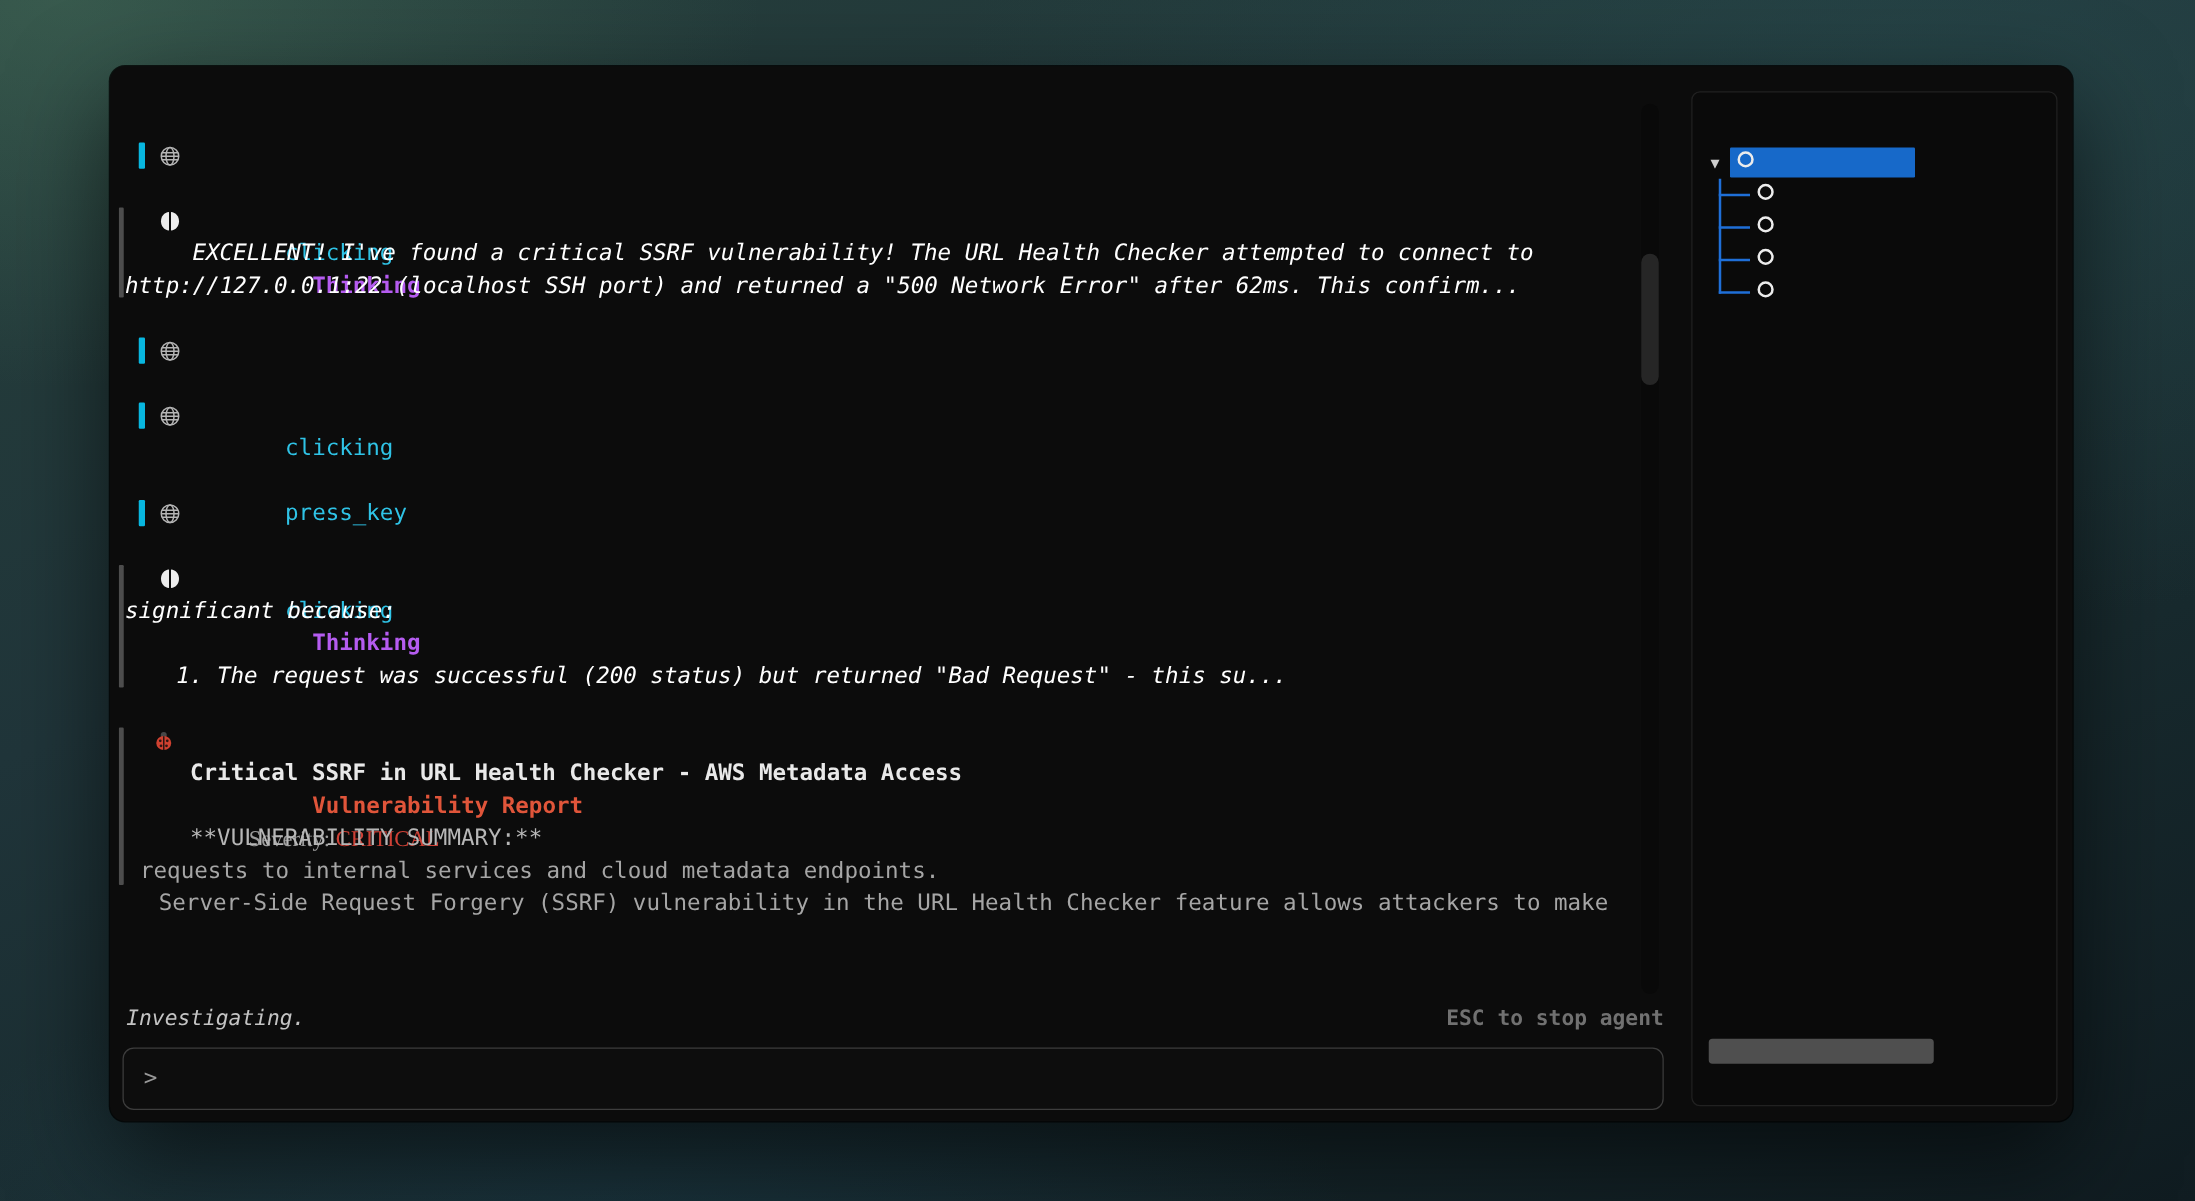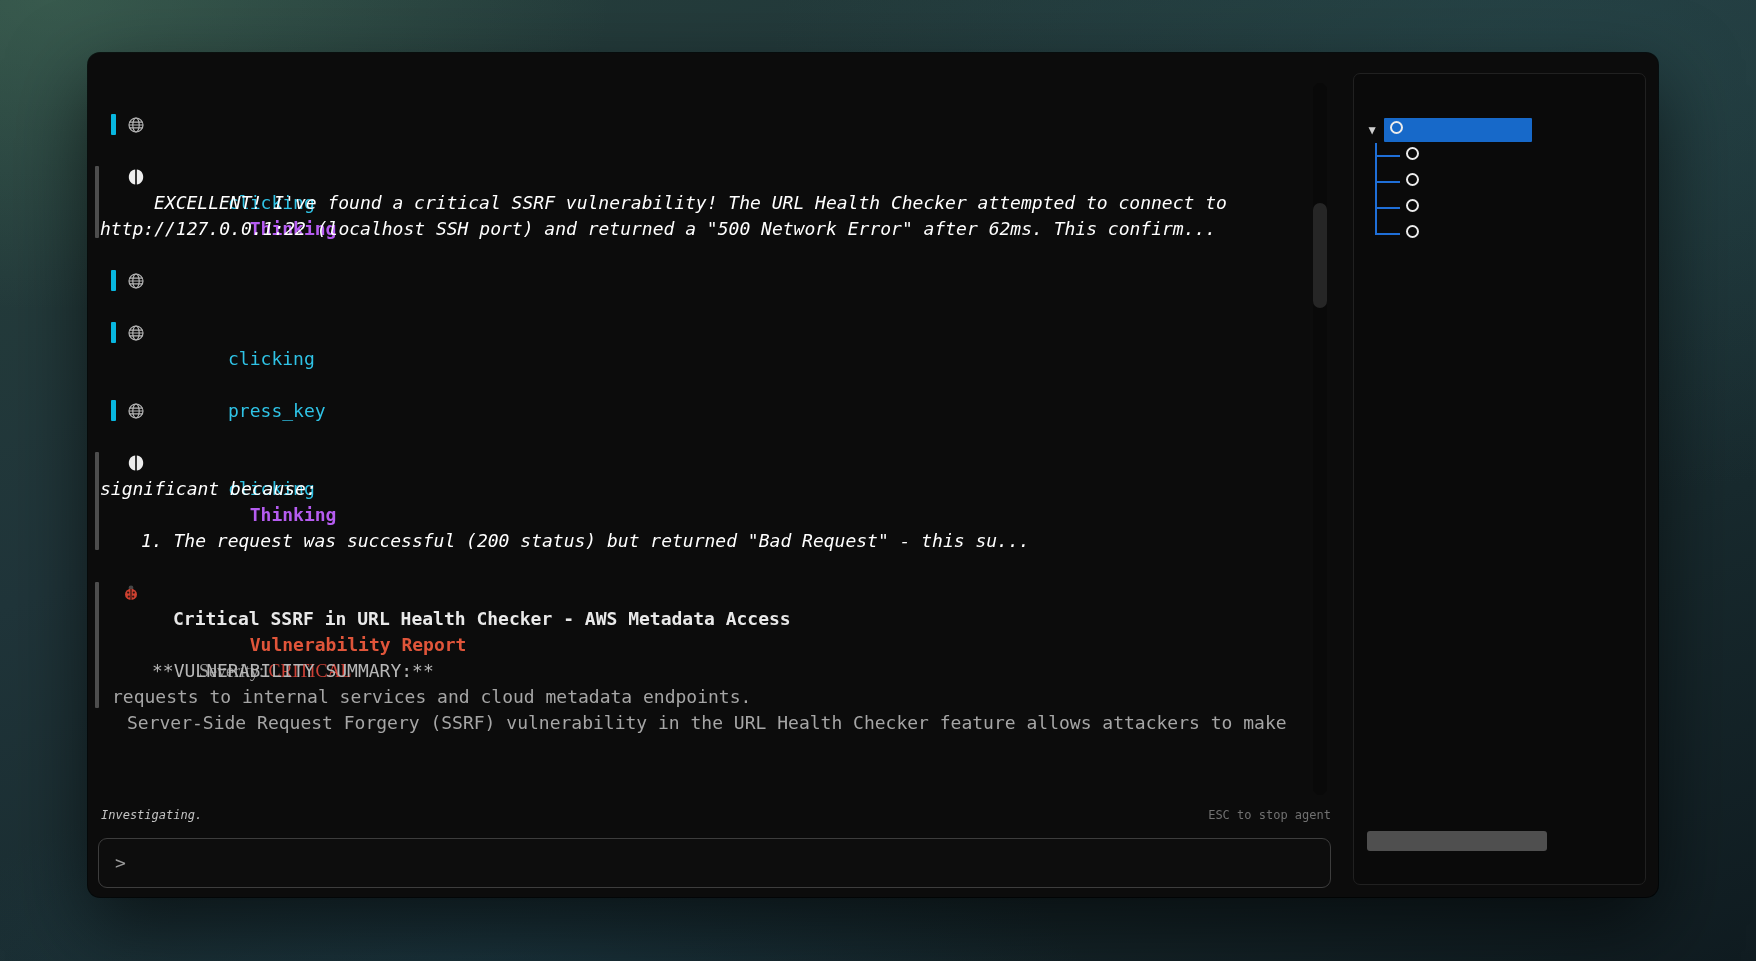--- a/index.html
+++ b/index.html
@@ -23,31 +23,31 @@
   .gap { height:26px; }
   .block { position:relative; }
   .bar-cyan { position:absolute; left:16px; top:2px; width:5px; height:21px; background:#08b7e0; border-radius:1px; }
   .bar-gray { position:absolute; left:0; top:2px; width:4px; background:#4d4d4d; border-radius:1px; }
   .icon18 { position:absolute; left:32px; top:4px; width:18px; height:18px; }
   .tool-label { color:#2fc3e6; padding-left:68px; }
   .think-title { color:#b55cf0; font-weight:bold; padding-left:68px; }
   .think-line { color:#ffffff; font-style:italic; }
   .sum-line { color:#a6a6a6; }
   .report-title { color:#e0553a; font-weight:bold; padding-left:68px; }
-  .report-head { color:#e9e9e9; font-weight:bold; padding-left:78px; }
+  .report-head { color:#e9e9e9; font-weight:bold; padding-left:57px; }
   .sev-label { color:#9c9c9c; }
   .sev-value { color:#ce4136; }
   .sum-head { color:#b7b7b7; padding-left:57px; }
   
   .scroll-track { position:absolute; left:1225px; top:30px; width:14px; height:712px; background:#090909; border-radius:7px; }
   .scroll-thumb { position:absolute; left:0; top:120px; width:14px; height:105px; background:#262626; border-radius:7px; }
   
-  .statusrow { position:absolute; left:10px; top:749px; width:1233px; height:26px; line-height:26px; font-size:12px; }
+  .statusrow { position:absolute; left:10px; top:749px; width:1233px; height:26px; line-height:26px; font-size:17px; }
   .status-text { float:left; padding-left:3px; color:#c4c4c4; font-style:italic; }
-  .status-hint { float:right; color:#717171; }
+  .status-hint { float:right; color:#717171;font-weight:bold; }
   .inputbox { position:absolute; left:10px; top:785px; width:1233px; height:50px;
     border:1px solid #3d3d3d; border-radius:9px; background:#0d0d0d; }
   .prompt { position:absolute; left:16px; top:0; line-height:48px; font-size:18px; color:#999; }
   .input-value { position:absolute; left:42px; top:0; line-height:48px; font-size:18px; color:#ddd; white-space:pre; }
   
   .sidebar { position:absolute; left:1265px; top:20px; width:293px; height:812px;
     background:#0a0a0a; border:1px solid #212121; border-radius:7px; overflow:hidden; }
   .tree { position:absolute; left:0; top:43px; width:100%; }
   .trow { position:relative; height:26px; line-height:26px; font-size:18px; font-weight:bold;
     color:#e8e8e8; white-space:pre; overflow:hidden; }

